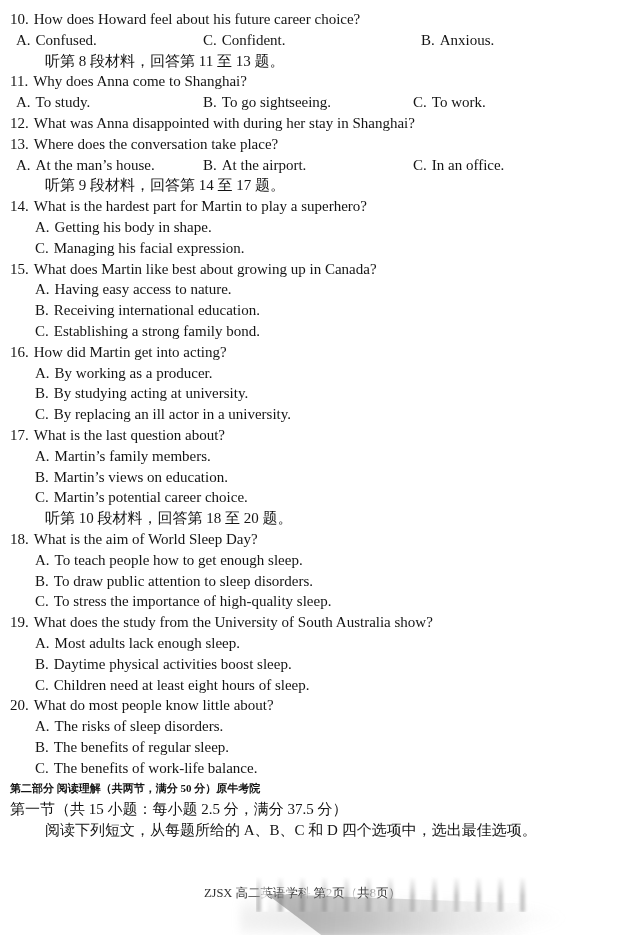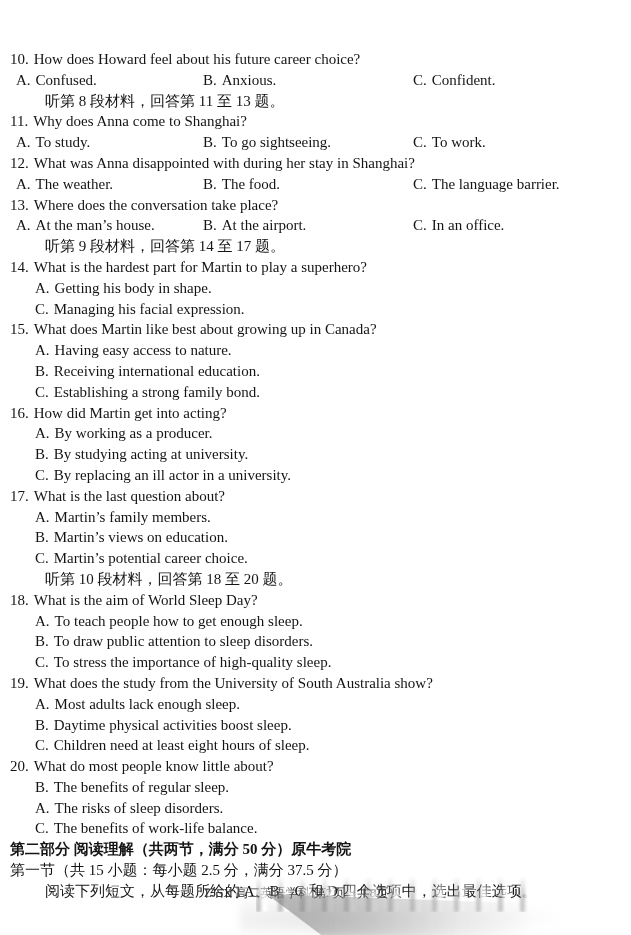--- a/index.html
+++ b/index.html
@@ -4,35 +4,35 @@
 <style>
   html, body { margin: 0; padding: 0; }
   body {
     width: 631px; height: 935px;
     background: #ffffff;
     position: relative;
     overflow: hidden;
     font-family: "Liberation Serif", "DejaVu Serif", serif;
     color: #141414;
   }
-  .doc-lines { position: absolute; top: 9px; left: 0; right: 0; margin-top: 40px; }
+  .doc-lines { position: absolute; top: 9px; left: 0; right: 0; }
   .line {
     height: 20.8px; line-height: 20.8px;
     font-size: 15px; white-space: nowrap;
   }
   .q   { padding-left: 10px; }
   .qnum { margin-right: 5px; }
   .optlab { margin-right: 5px; }
   .opts3 { padding-left: 16px; display: flex; }
   .optcol.c0 { width: 187px; }
   .optcol.c1 { width: 210px; }
   .optcol.c2 { flex: 1; }
   .opt { padding-left: 35px; }
   .cn  { padding-left: 45px; }
-  .h2  { padding-left: 10px; font-weight: 700; font-size: 15px; }
+  .h2  { padding-left: 10px; font-weight: 700; font-size: 11px; }
   .h3  { padding-left: 10px; }
   .p   { padding-left: 45px; }
   .footer {
     position: absolute; top: 885px; left: 0; right: 26px;
     text-align: center;
     font-size: 12.5px; color: #333;
   }
   
   .shadow-wrap { position: absolute; inset: 0; pointer-events: none; z-index: 5; }
   .shadow-streaks {
@@ -59,36 +59,31 @@
     filter: blur(4px);
   }
 </style>
 </head>
 <body>
 
 <div class="doc-lines">
     <div class="line q"><span class="qnum">10.</span><span>How does Howard feel about his future career choice?</span></div>
     <div class="line opts3">
       <span class="optcol c0"><span class="optlab">A.</span><span>Confused.</span></span>
+      <span class="optcol c2"><span class="optlab">C.</span><span>Confident.</span></span>
       <span class="optcol c1"><span class="optlab">B.</span><span>Anxious.</span></span>
-      <span class="optcol c2"><span class="optlab">C.</span><span>Confident.</span></span>
     </div>
     <div class="line cn">听第 8 段材料，回答第 11 至 13 题。</div>
     <div class="line q"><span class="qnum">11.</span><span>Why does Anna come to Shanghai?</span></div>
     <div class="line opts3">
       <span class="optcol c0"><span class="optlab">A.</span><span>To study.</span></span>
       <span class="optcol c1"><span class="optlab">B.</span><span>To go sightseeing.</span></span>
       <span class="optcol c2"><span class="optlab">C.</span><span>To work.</span></span>
     </div>
     <div class="line q"><span class="qnum">12.</span><span>What was Anna disappointed with during her stay in Shanghai?</span></div>
-    <div class="line opts3">
-      <span class="optcol c0"><span class="optlab">A.</span><span>The weather.</span></span>
-      <span class="optcol c1"><span class="optlab">B.</span><span>The food.</span></span>
-      <span class="optcol c2"><span class="optlab">C.</span><span>The language barrier.</span></span>
-    </div>
     <div class="line q"><span class="qnum">13.</span><span>Where does the conversation take place?</span></div>
     <div class="line opts3">
       <span class="optcol c0"><span class="optlab">A.</span><span>At the man’s house.</span></span>
       <span class="optcol c1"><span class="optlab">B.</span><span>At the airport.</span></span>
       <span class="optcol c2"><span class="optlab">C.</span><span>In an office.</span></span>
     </div>
     <div class="line cn">听第 9 段材料，回答第 14 至 17 题。</div>
     <div class="line q"><span class="qnum">14.</span><span>What is the hardest part for Martin to play a superhero?</span></div>
     <div class="line opt"><span class="optlab">A.</span><span>Getting his body in shape.</span></div>
     <div class="line opt"><span class="optlab">C.</span><span>Managing his facial expression.</span></div>
@@ -107,22 +102,22 @@
     <div class="line cn">听第 10 段材料，回答第 18 至 20 题。</div>
     <div class="line q"><span class="qnum">18.</span><span>What is the aim of World Sleep Day?</span></div>
     <div class="line opt"><span class="optlab">A.</span><span>To teach people how to get enough sleep.</span></div>
     <div class="line opt"><span class="optlab">B.</span><span>To draw public attention to sleep disorders.</span></div>
     <div class="line opt"><span class="optlab">C.</span><span>To stress the importance of high-quality sleep.</span></div>
     <div class="line q"><span class="qnum">19.</span><span>What does the study from the University of South Australia show?</span></div>
     <div class="line opt"><span class="optlab">A.</span><span>Most adults lack enough sleep.</span></div>
     <div class="line opt"><span class="optlab">B.</span><span>Daytime physical activities boost sleep.</span></div>
     <div class="line opt"><span class="optlab">C.</span><span>Children need at least eight hours of sleep.</span></div>
     <div class="line q"><span class="qnum">20.</span><span>What do most people know little about?</span></div>
+    <div class="line opt"><span class="optlab">A.</span><span>The risks of sleep disorders.</span></div>
     <div class="line opt"><span class="optlab">B.</span><span>The benefits of regular sleep.</span></div>
-    <div class="line opt"><span class="optlab">A.</span><span>The risks of sleep disorders.</span></div>
     <div class="line opt"><span class="optlab">C.</span><span>The benefits of work-life balance.</span></div>
     <div class="line h2"><span>第二部分  阅读理解（共两节，满分 50 分）</span><span>原牛考院</span></div>
     <div class="line h3">第一节（共 15 小题：每小题 2.5 分，满分 37.5 分）</div>
     <div class="line p">阅读下列短文，从每题所给的 A、B、C 和 D 四个选项中，选出最佳选项。</div>
   </div>
 
 <div class="footer">ZJSX  高二英语学科  第2页（共8页）</div>
 
 <div class="shadow-wrap">
   <div class="shadow-haze"></div>

